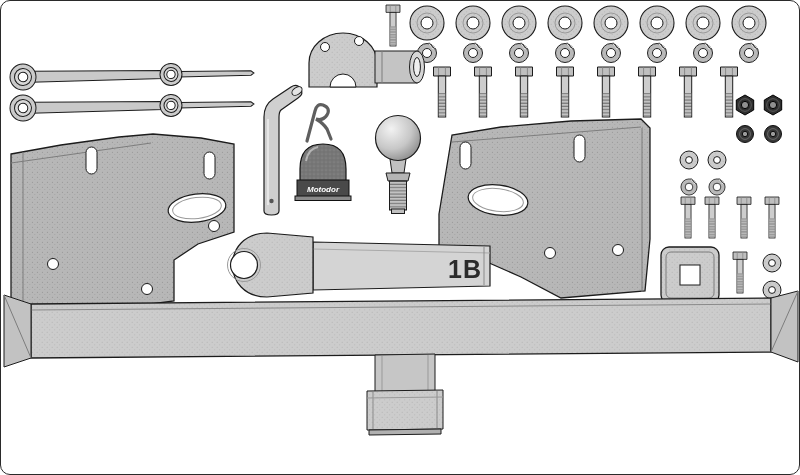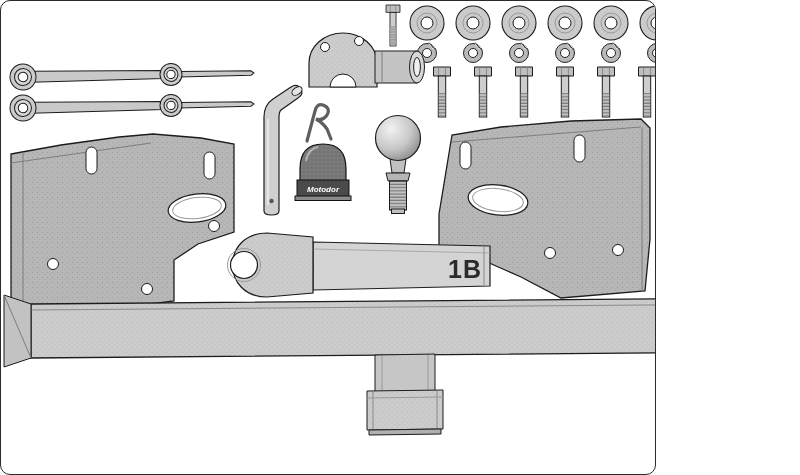--- a/index.html
+++ b/index.html
@@ -1,16 +1,16 @@
 <!DOCTYPE html>
 <html><head>
 <meta charset="utf-8">
 <style>
   html,body{margin:0;padding:0;background:#ffffff;font-family:"Liberation Sans",sans-serif;}
-  .stage{position:relative;width:656px;height:475px;box-sizing:border-box;background:#ffffff;
+  .stage{position:relative;width:800px;height:475px;box-sizing:border-box;background:#ffffff;
          border:1.5px solid #2a2a2a;border-radius:10px;overflow:hidden;}
   svg{display:block;}
   text{font-family:"Liberation Sans",sans-serif;}
   .mark-1b{font-weight:bold;font-size:25px;fill:#2b2b2b;letter-spacing:1px;}
   .cap-text{font-weight:bold;font-style:italic;font-size:8px;fill:#ffffff;}
 </style>
 </head>
 <body>
 
 <div class="stage">

